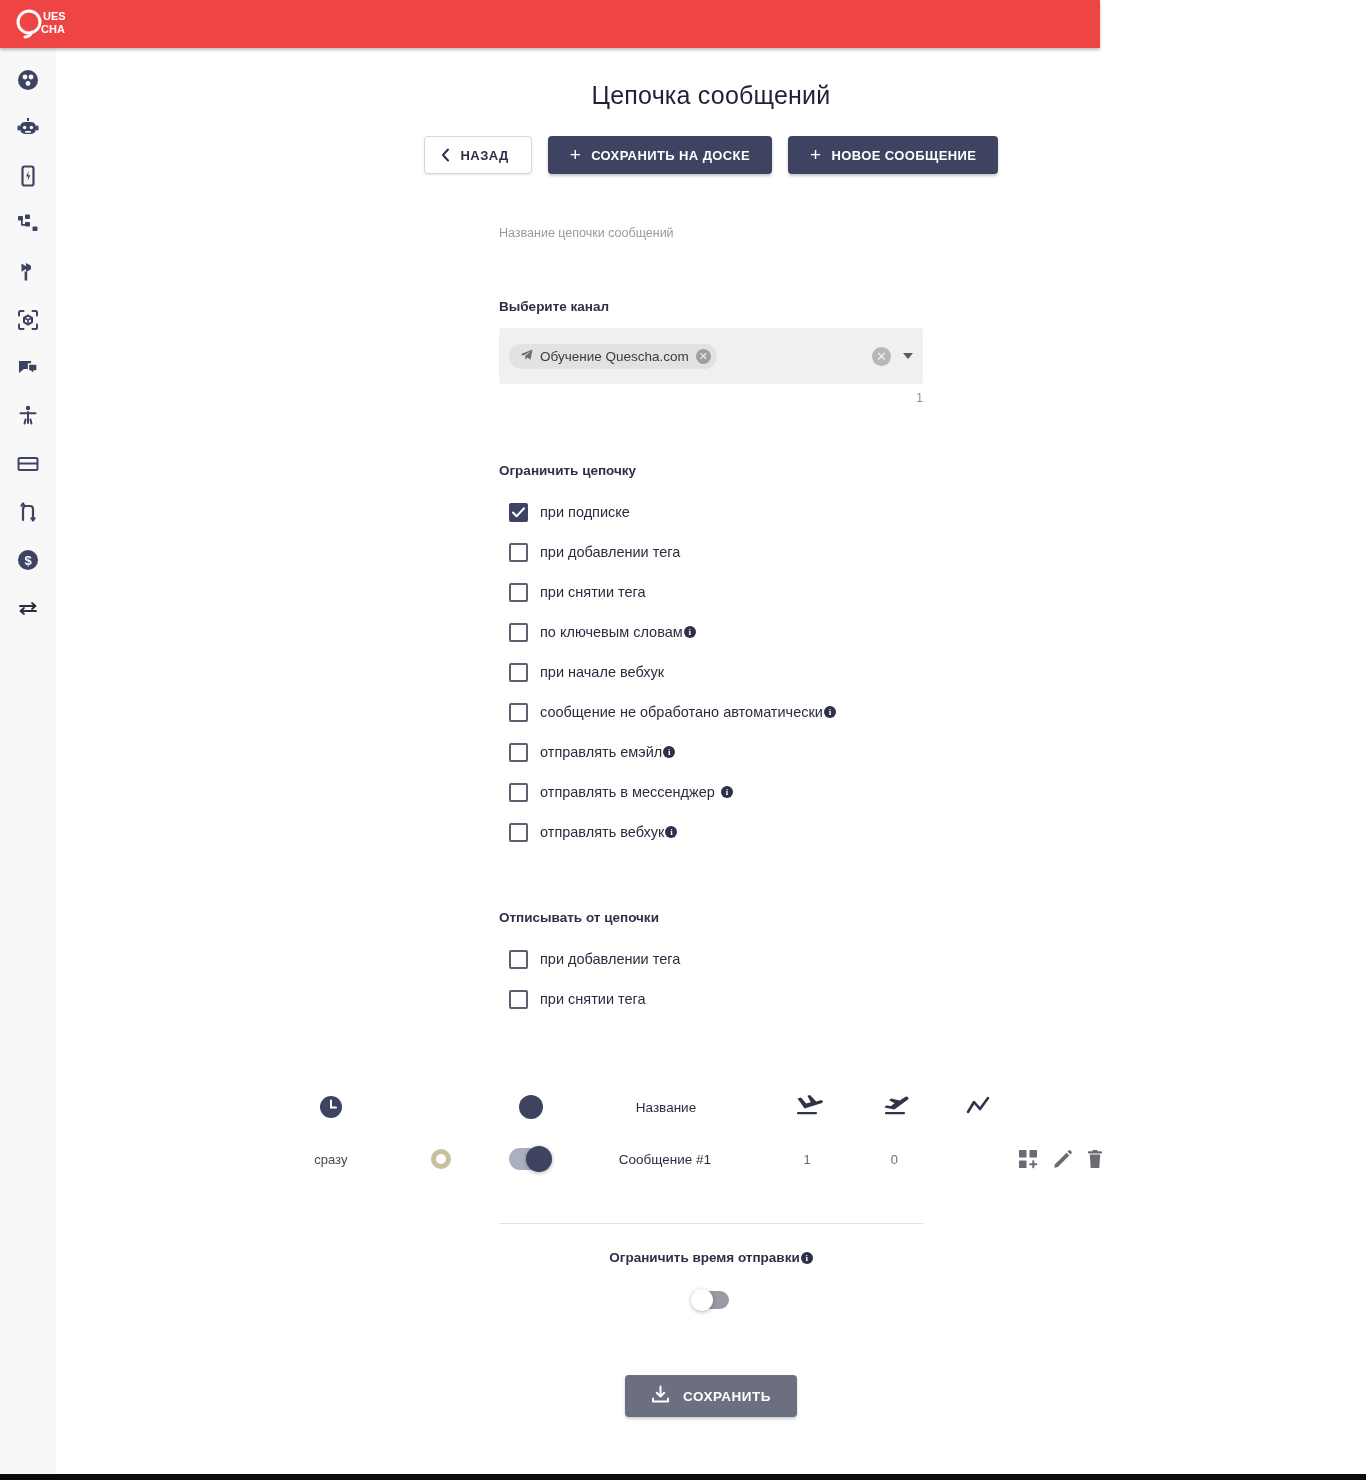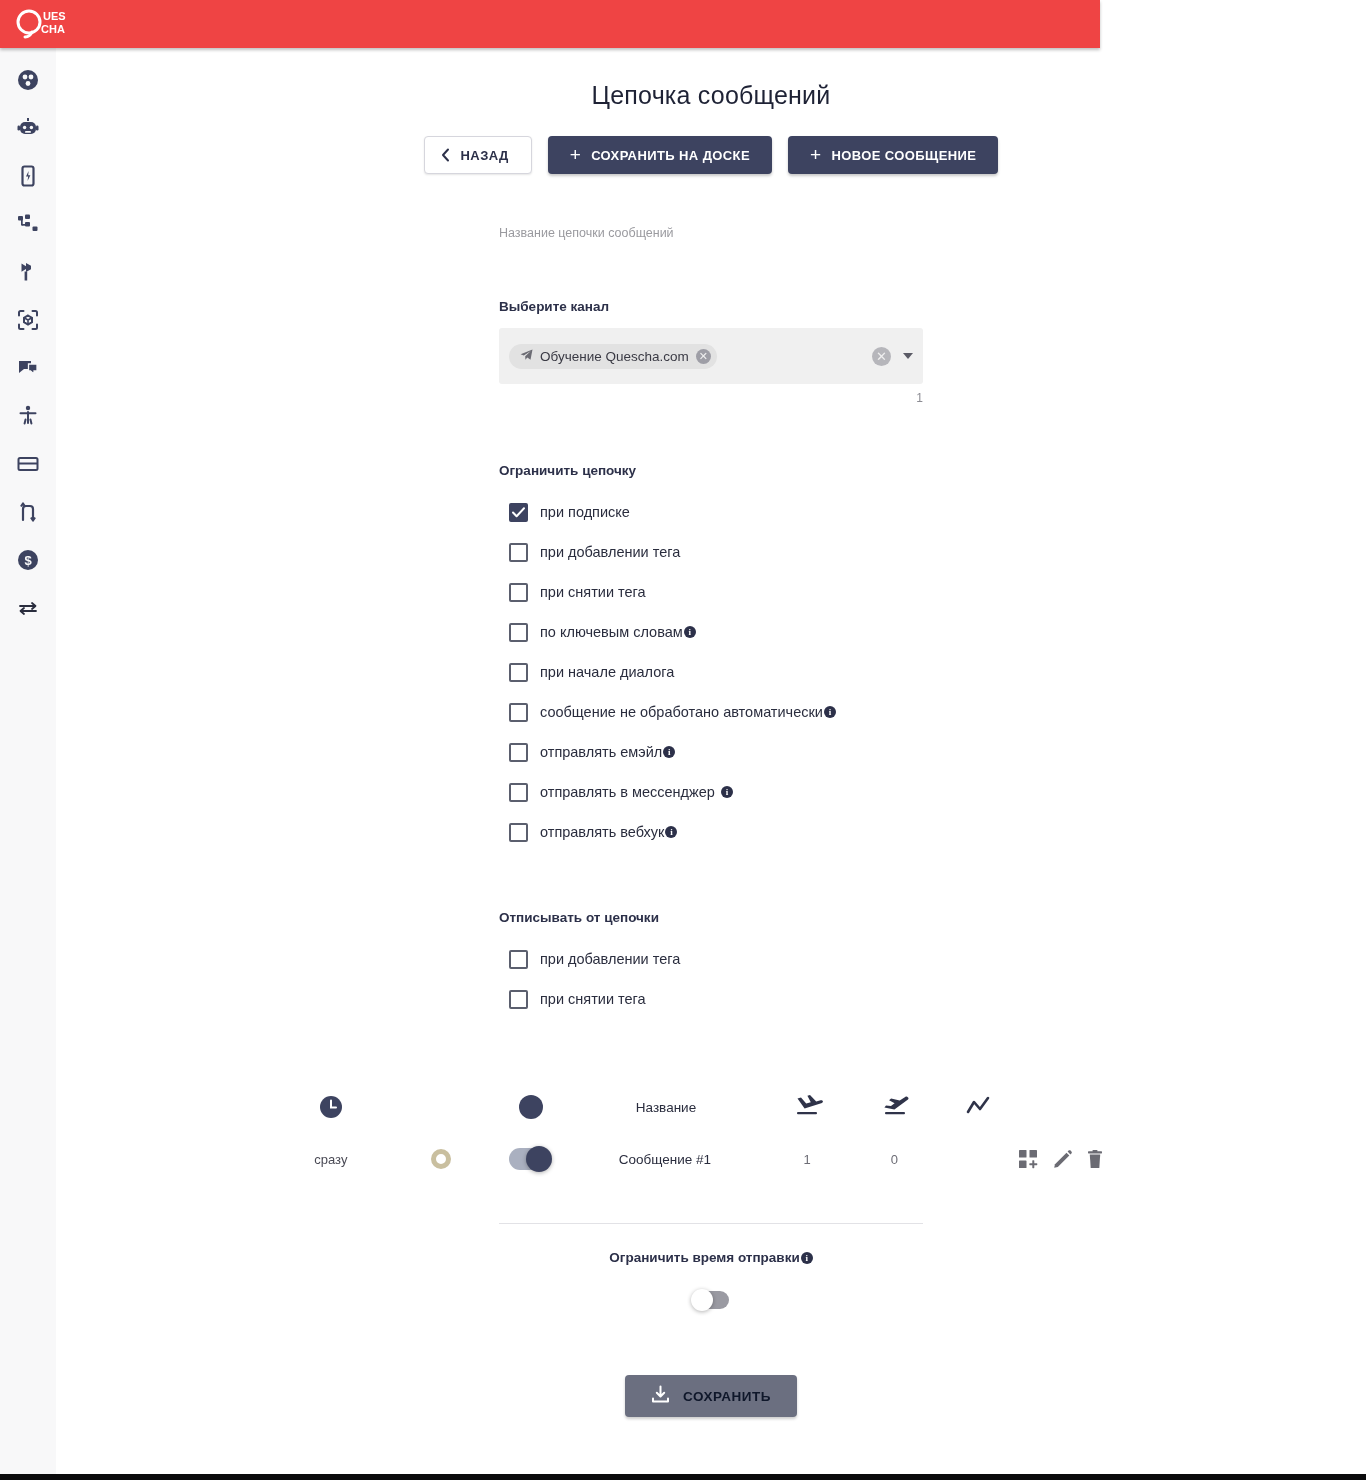--- a/index.html
+++ b/index.html
@@ -166,21 +166,21 @@
   .hr { width: 424px; margin: 38px auto 0 auto; border-top:1px solid #e2e2e6; }
   .limit-title {
     text-align:center; font-size: 13.5px; font-weight:bold; color:#2c3049;
     margin-top: 26px; display:flex; justify-content:center; align-items:center;
   }
   .limit-toggle-wrap { display:flex; justify-content:center; margin-top: 26px; }
 
   .save-wrap { display:flex; justify-content:center; margin-top: 66px; }
   .btn-save {
     display:inline-flex; align-items:center; gap:13px;
-    background:#6b6f80; color:#0f172a; border:none; border-radius:4px;
+    background:#6b6f80; color:#ffffff; border:none; border-radius:4px;
     height:42px; padding: 0 26px; font-size:13.5px; font-weight:bold;
     letter-spacing:.5px; cursor:pointer; font-family: inherit;
     box-shadow: 0 2px 3px rgba(0,0,0,.2);
   }
   .bottom-strip { position:absolute; left:0; bottom:0; width:1366px; height:6px; background:#0b0b0c; }
 </style>
 </head>
 <body>
 
 <div class="page">
@@ -365,21 +365,21 @@
         <div class="cb-row">
           <span class="cb"></span>
           <span class="cb-label">
               <span>по ключевым словам</span>
               <span class="info-i">i</span>
             </span>
         </div>
 
         <div class="cb-row">
           <span class="cb"></span>
-          <span class="cb-label">при начале диалога</span>
+          <span class="cb-label">при начале вебхук</span>
         </div>
 
         <div class="cb-row">
           <span class="cb"></span>
           <span class="cb-label">
               <span>сообщение не обработано автоматически</span>
               <span class="info-i">i</span>
             </span>
         </div>
 

